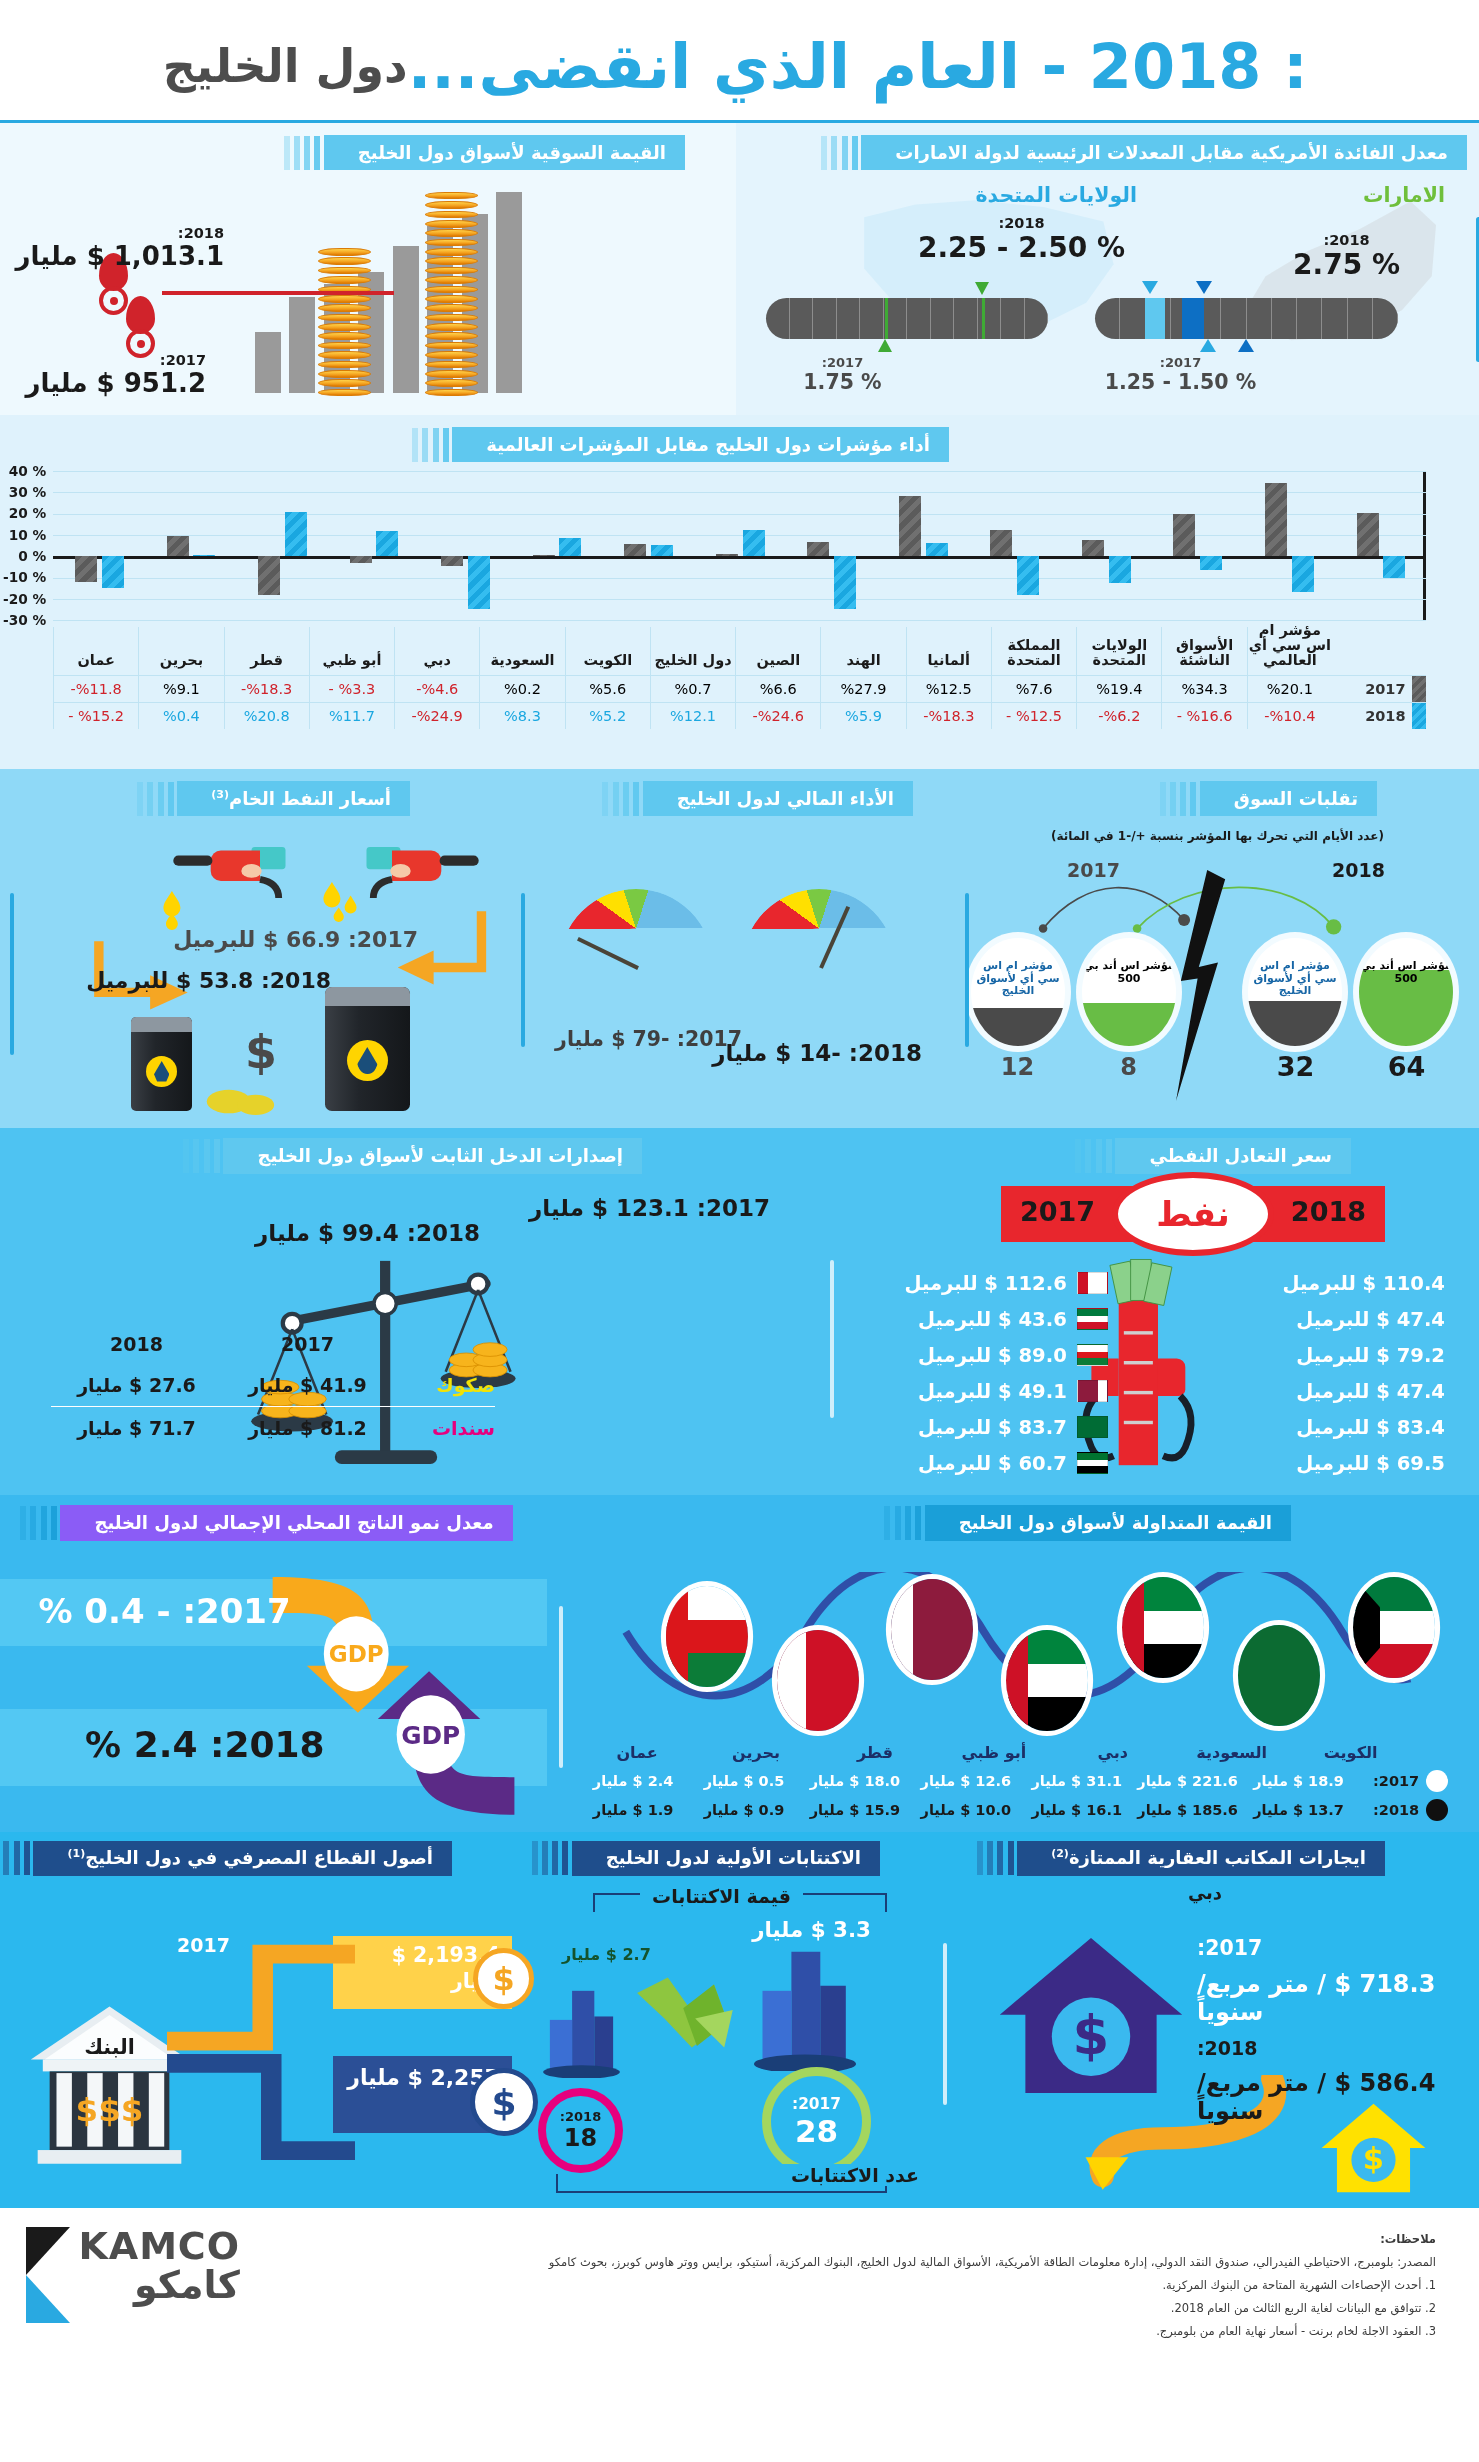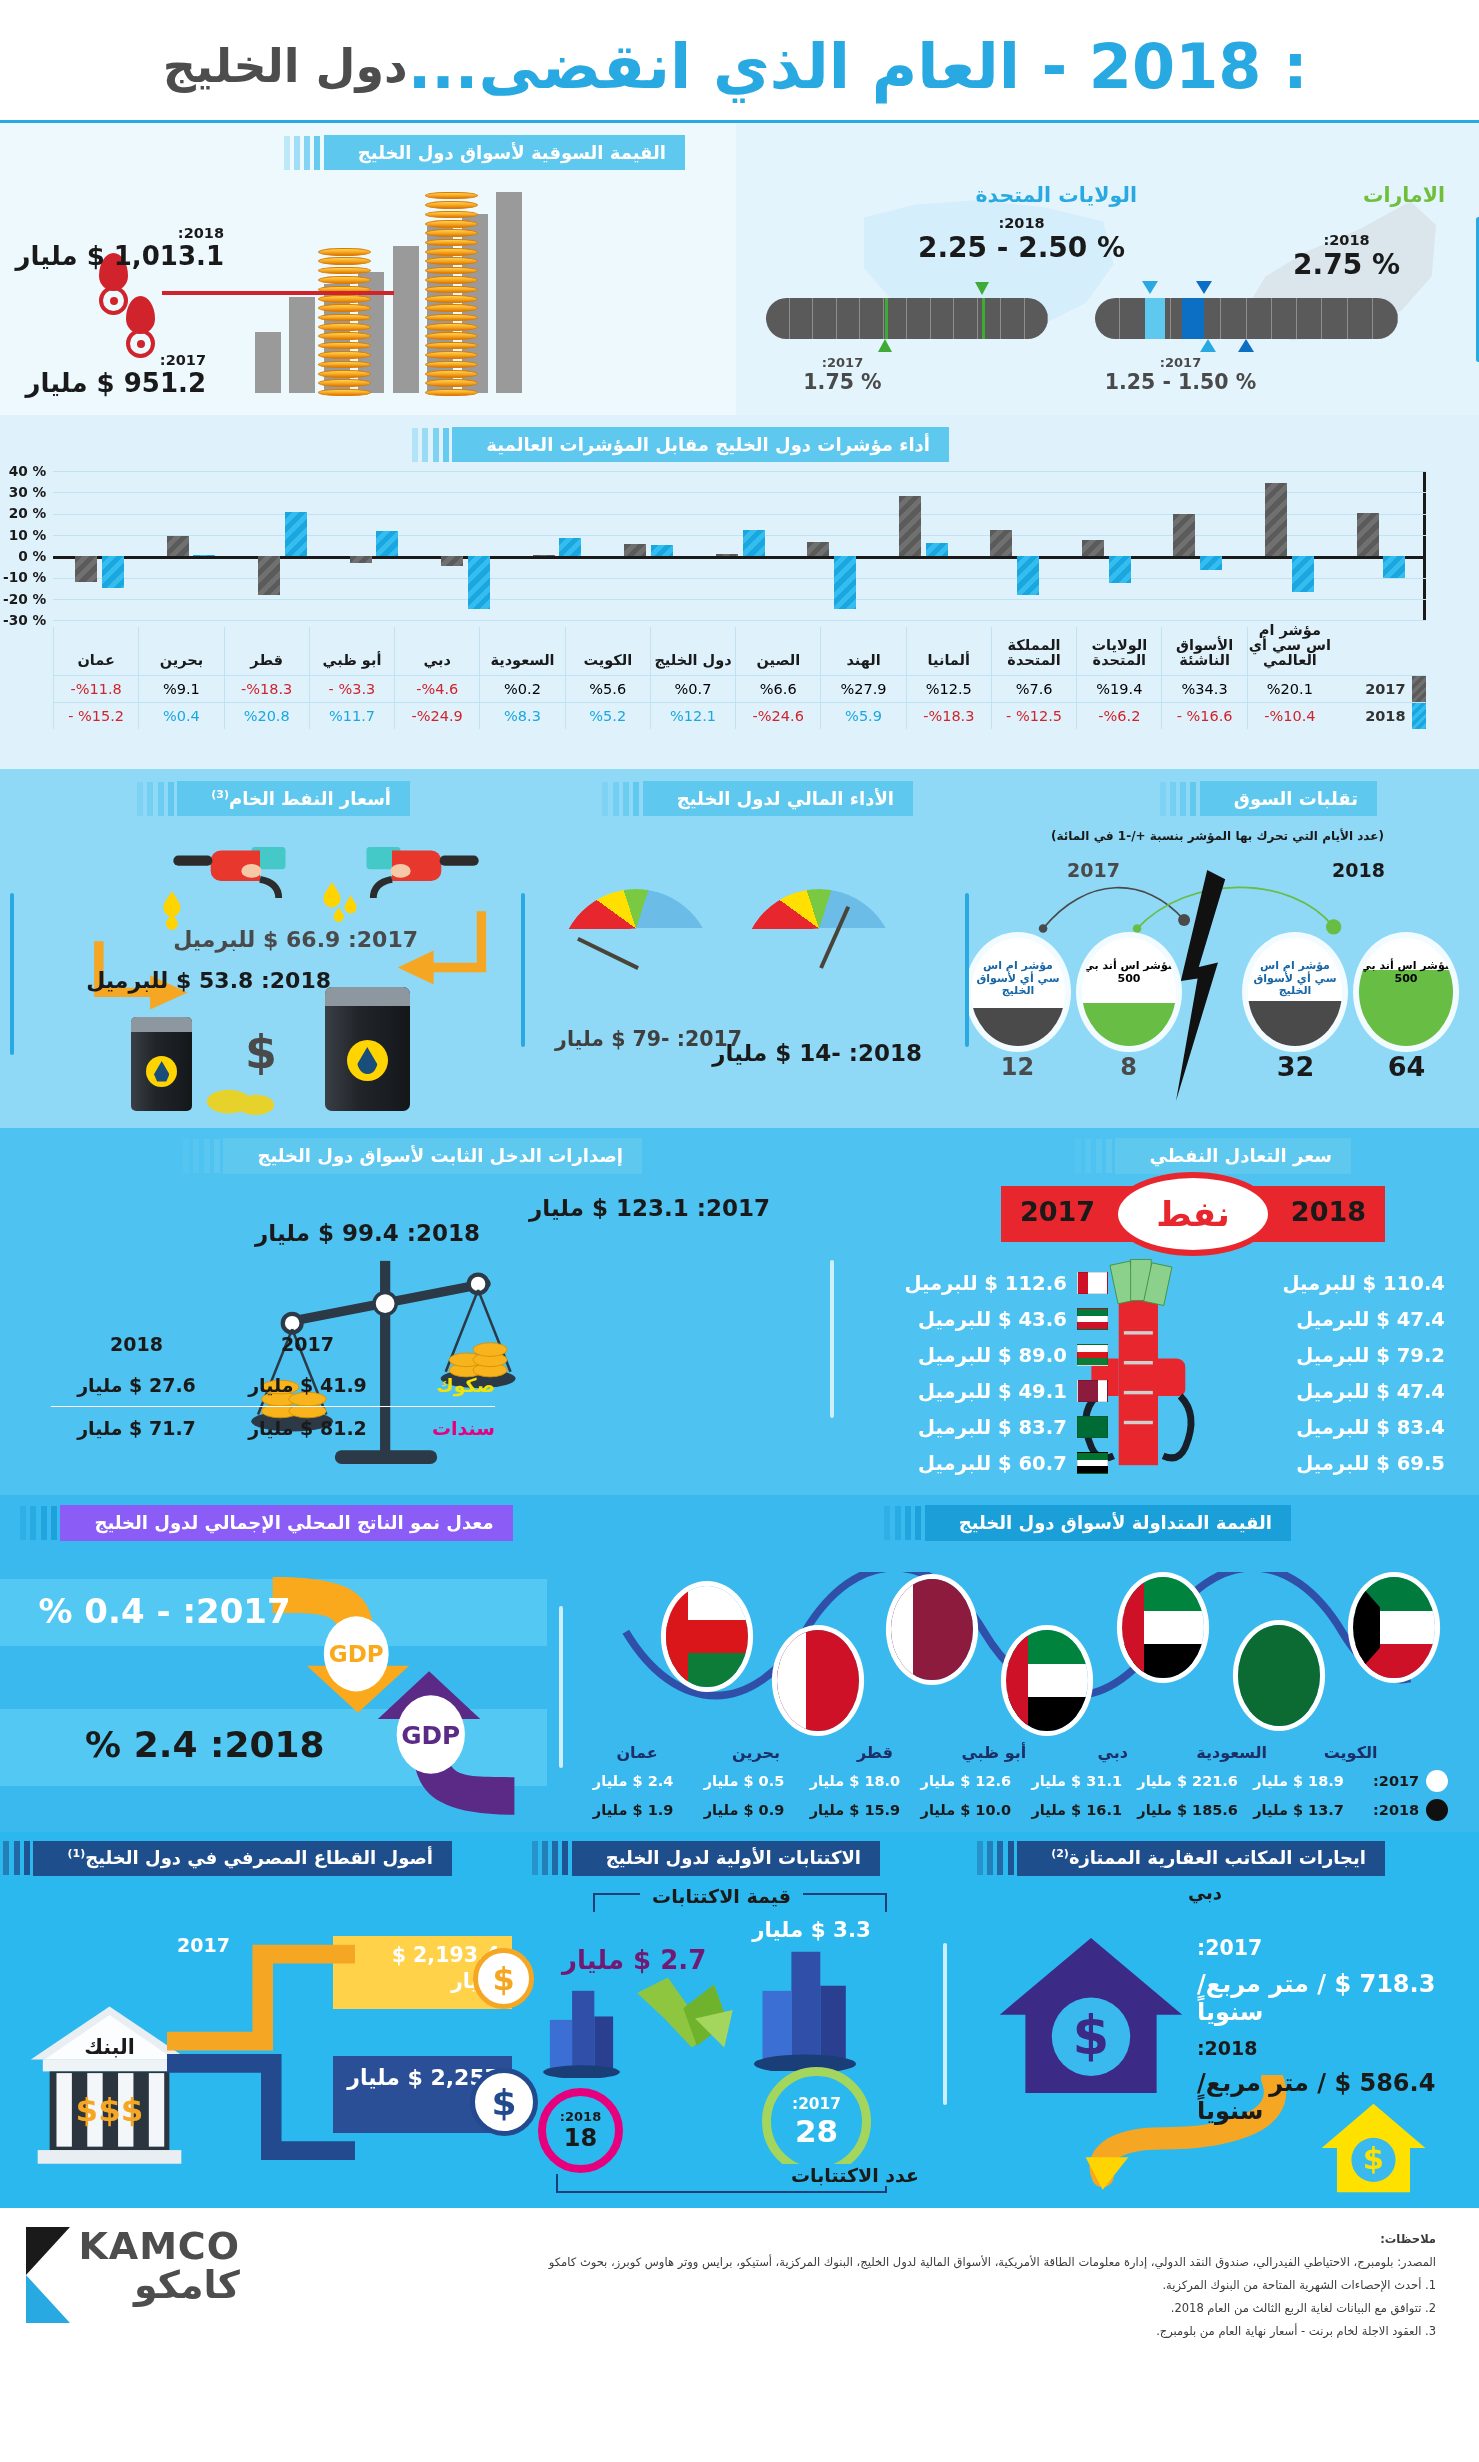--- a/index.html
+++ b/index.html
@@ -143,20 +143,29 @@
 <div class="page">
 
   <div class="header">
     <span class="title-rest">: 2018 - العام الذي انقضى...</span>
     <span class="title-main">دول الخليج</span>
   </div>
 
   <div class="row1">
 
     <div class="r1-right">
+      <div class="panel-head" style="position:absolute;top:12px;right:12px;">
+        <div class="head-bar">معدل الفائدة الأمريكية مقابل المعدلات الرئيسية لدولة الامارات</div>
+        <div class="head-stripes">
+            <i></i>
+            <i></i>
+            <i></i>
+            <i></i>
+          </div>
+      </div>
 
       <svg class="silh" style="left:111px;top:60px;width:282px;height:171px;" viewBox="0 0 330 200">
         <path fill="#b5e2f7" d="M20 40 L80 25 L150 20 L230 28 L300 45 L312 95 L280 140 L230 165 L170 175 L110 168 L55 140 L20 100 Z"></path>
       </svg>
       <svg class="silh" style="right:34px;top:68px;width:214px;height:162px;" viewBox="0 0 250 190">
         <path fill="#c6c6c6" d="M10 150 L40 100 L90 70 L150 45 L210 12 L240 40 L235 100 L200 140 L140 170 L70 175 Z"></path>
       </svg>
 
       <div style="position:absolute;top:60px;right:342px;font-size:20.5px;font-weight:bold;color:#29a9e1;">الولايات المتحدة</div>
       <div style="position:absolute;top:60px;right:34px;font-size:20.5px;font-weight:bold;color:#6fbf3b;">الامارات</div>
@@ -935,21 +944,21 @@
             <i></i>
           </div>
       </div>
 
       <div style="position:absolute;top:61px;right:44px;left:81px;border-top:2.6px solid #1a3e77;border-left:2.6px solid #1a3e77;border-right:2.6px solid #1a3e77;height:19px;"></div>
       <div style="position:absolute;top:53px;right:0;left:0;text-align:center;">
         <span style="background:#2bb8ee;padding:0 12px;font-size:19px;font-weight:bold;color:#1a1a1a;">قيمة الاكتتابات</span>
       </div>
 
       <div style="position:absolute;top:85px;right:60px;font-size:21.4px;font-weight:bold;color:#fff;direction:rtl;">3.3 $ مليار</div>
-      <div style="position:absolute;top:113px;left:50px;font-size:26px;font-weight:bold;color:#701a75;direction:rtl;">2.7 $ مليار</div>
+      <div style="position:absolute;top:113px;left:50px;font-size:16px;font-weight:bold;color:#14532d;direction:rtl;">2.7 $ مليار</div>
 
       <svg style="position:absolute;right:75px;top:111px;width:102px;height:128px" viewBox="0 0 120 150">
         <rect x="44" y="10" width="34" height="130" fill="#2f4fa8"></rect>
         <rect x="10" y="56" width="34" height="84" fill="#3b6fd4"></rect>
         <rect x="78" y="50" width="30" height="90" fill="#2a3f8f"></rect>
         <ellipse cx="60" cy="142" rx="60" ry="11" fill="#1a3e77"></ellipse>
       </svg>
       <svg style="position:absolute;left:31px;top:152px;width:77px;height:94px" viewBox="0 0 90 110">
         <rect x="34" y="8" width="26" height="94" fill="#2f4fa8"></rect>
         <rect x="8" y="42" width="26" height="60" fill="#3b6fd4"></rect>

